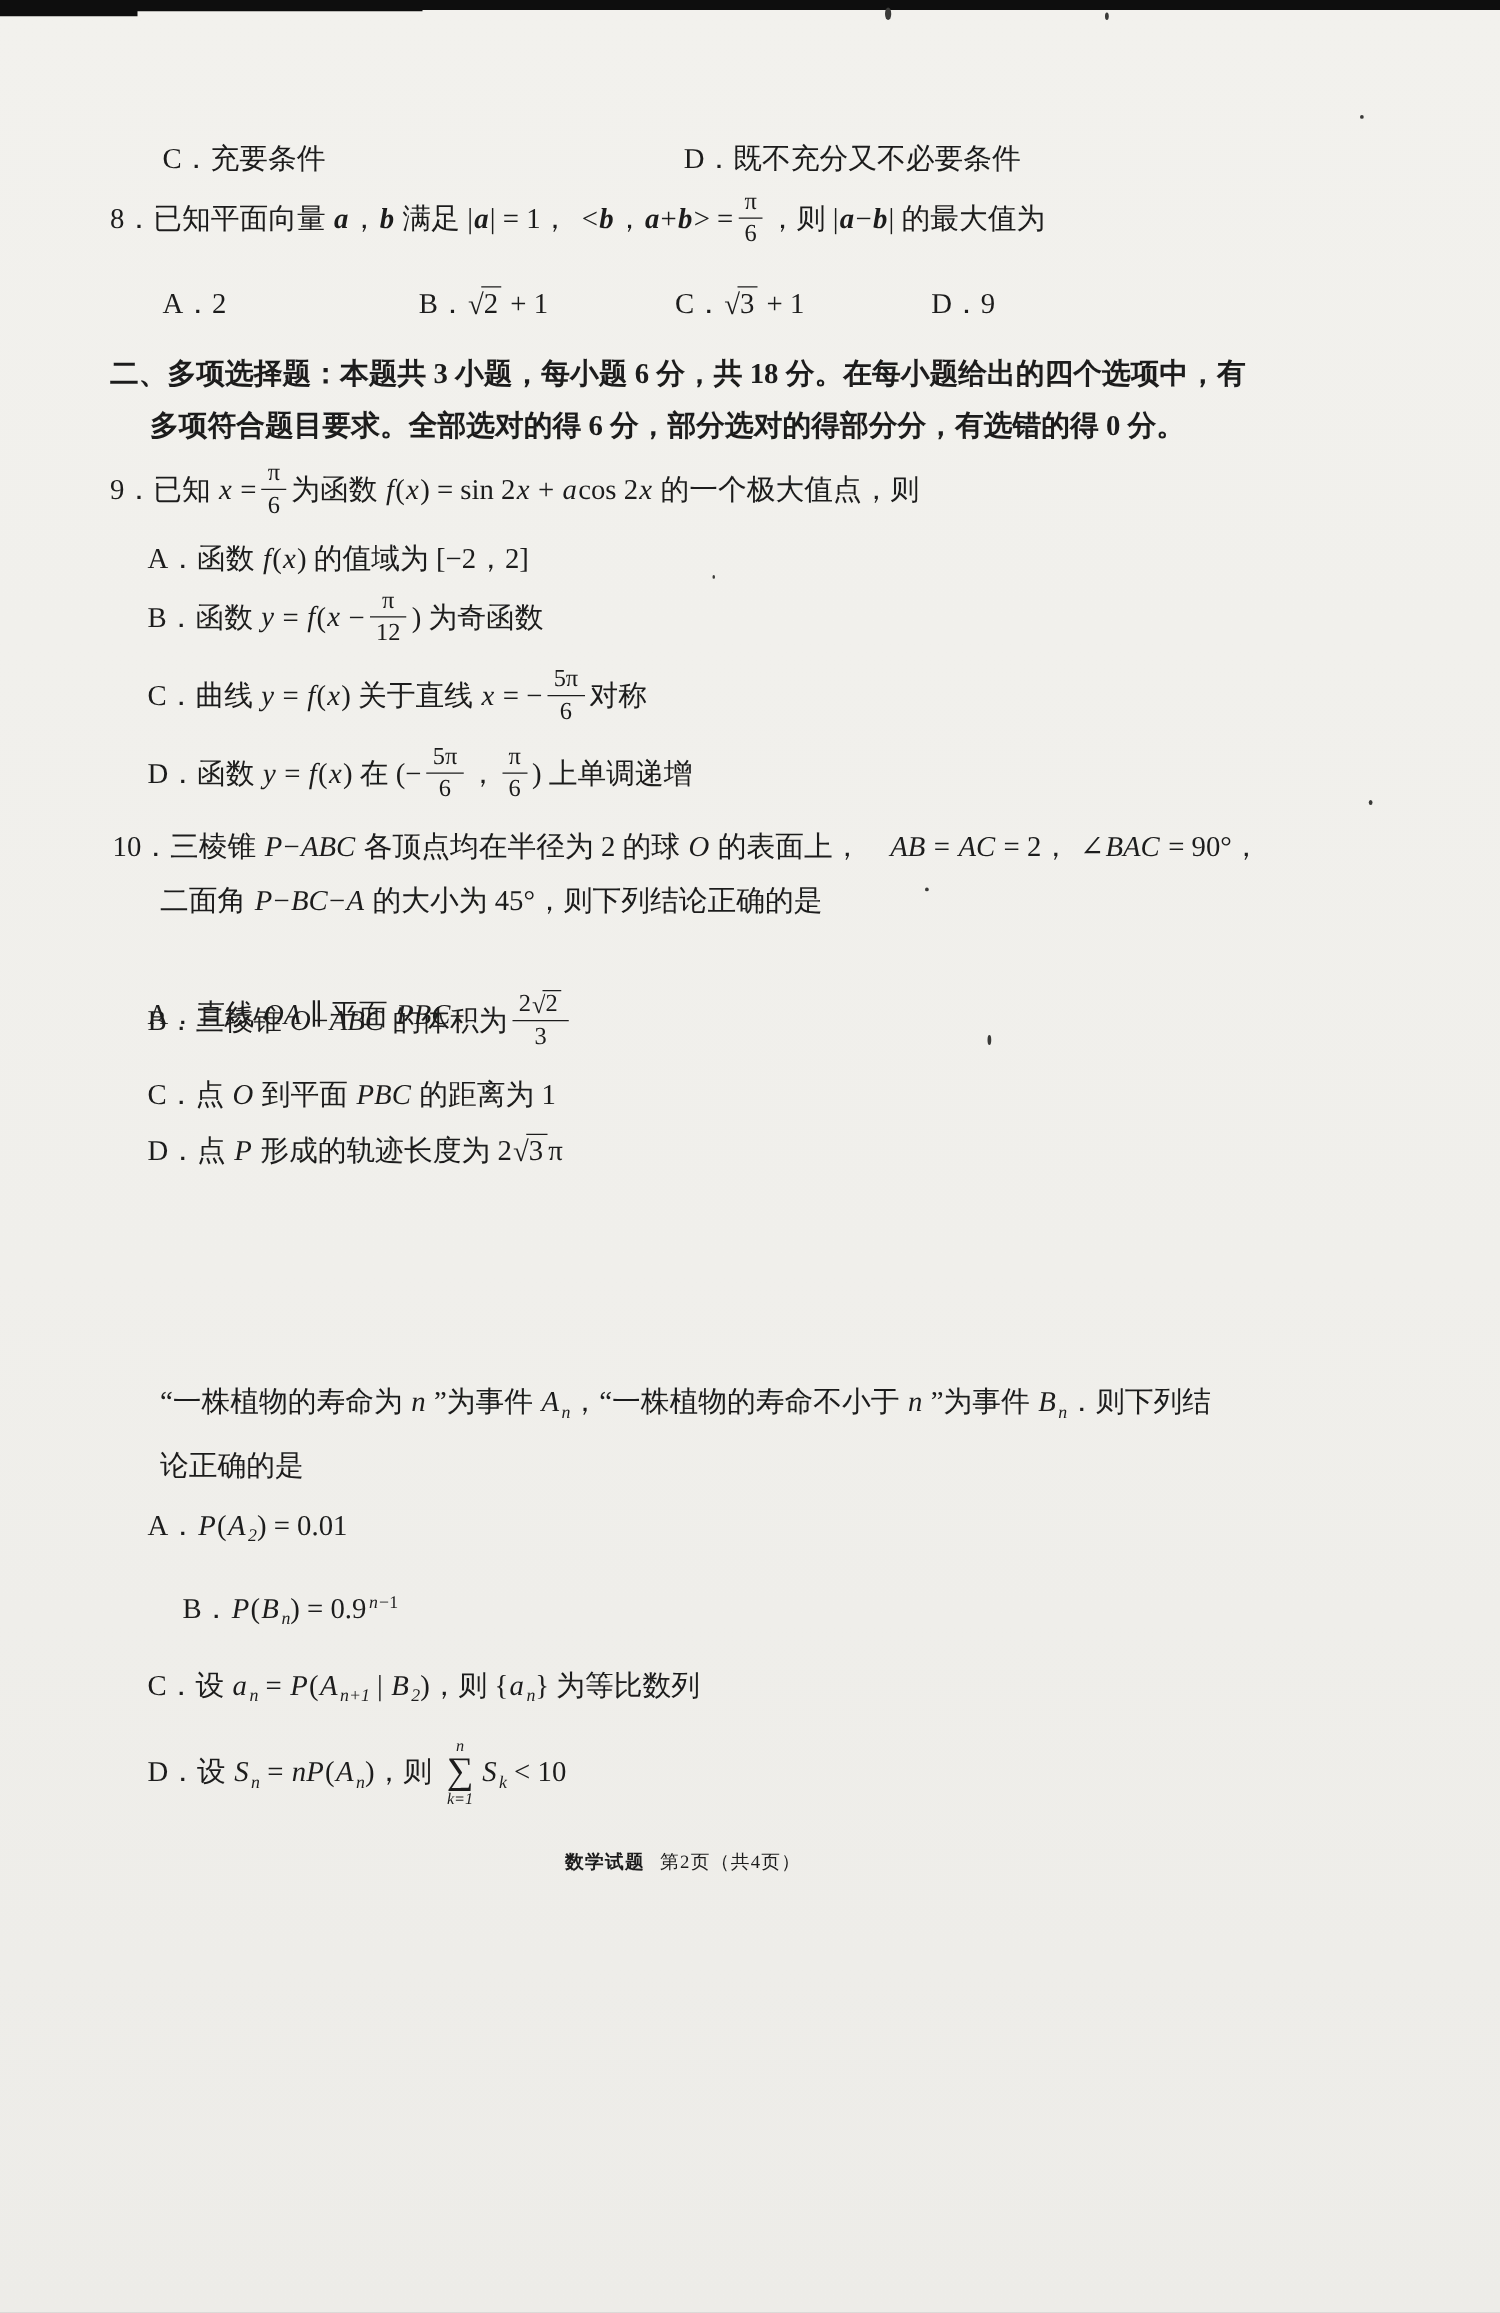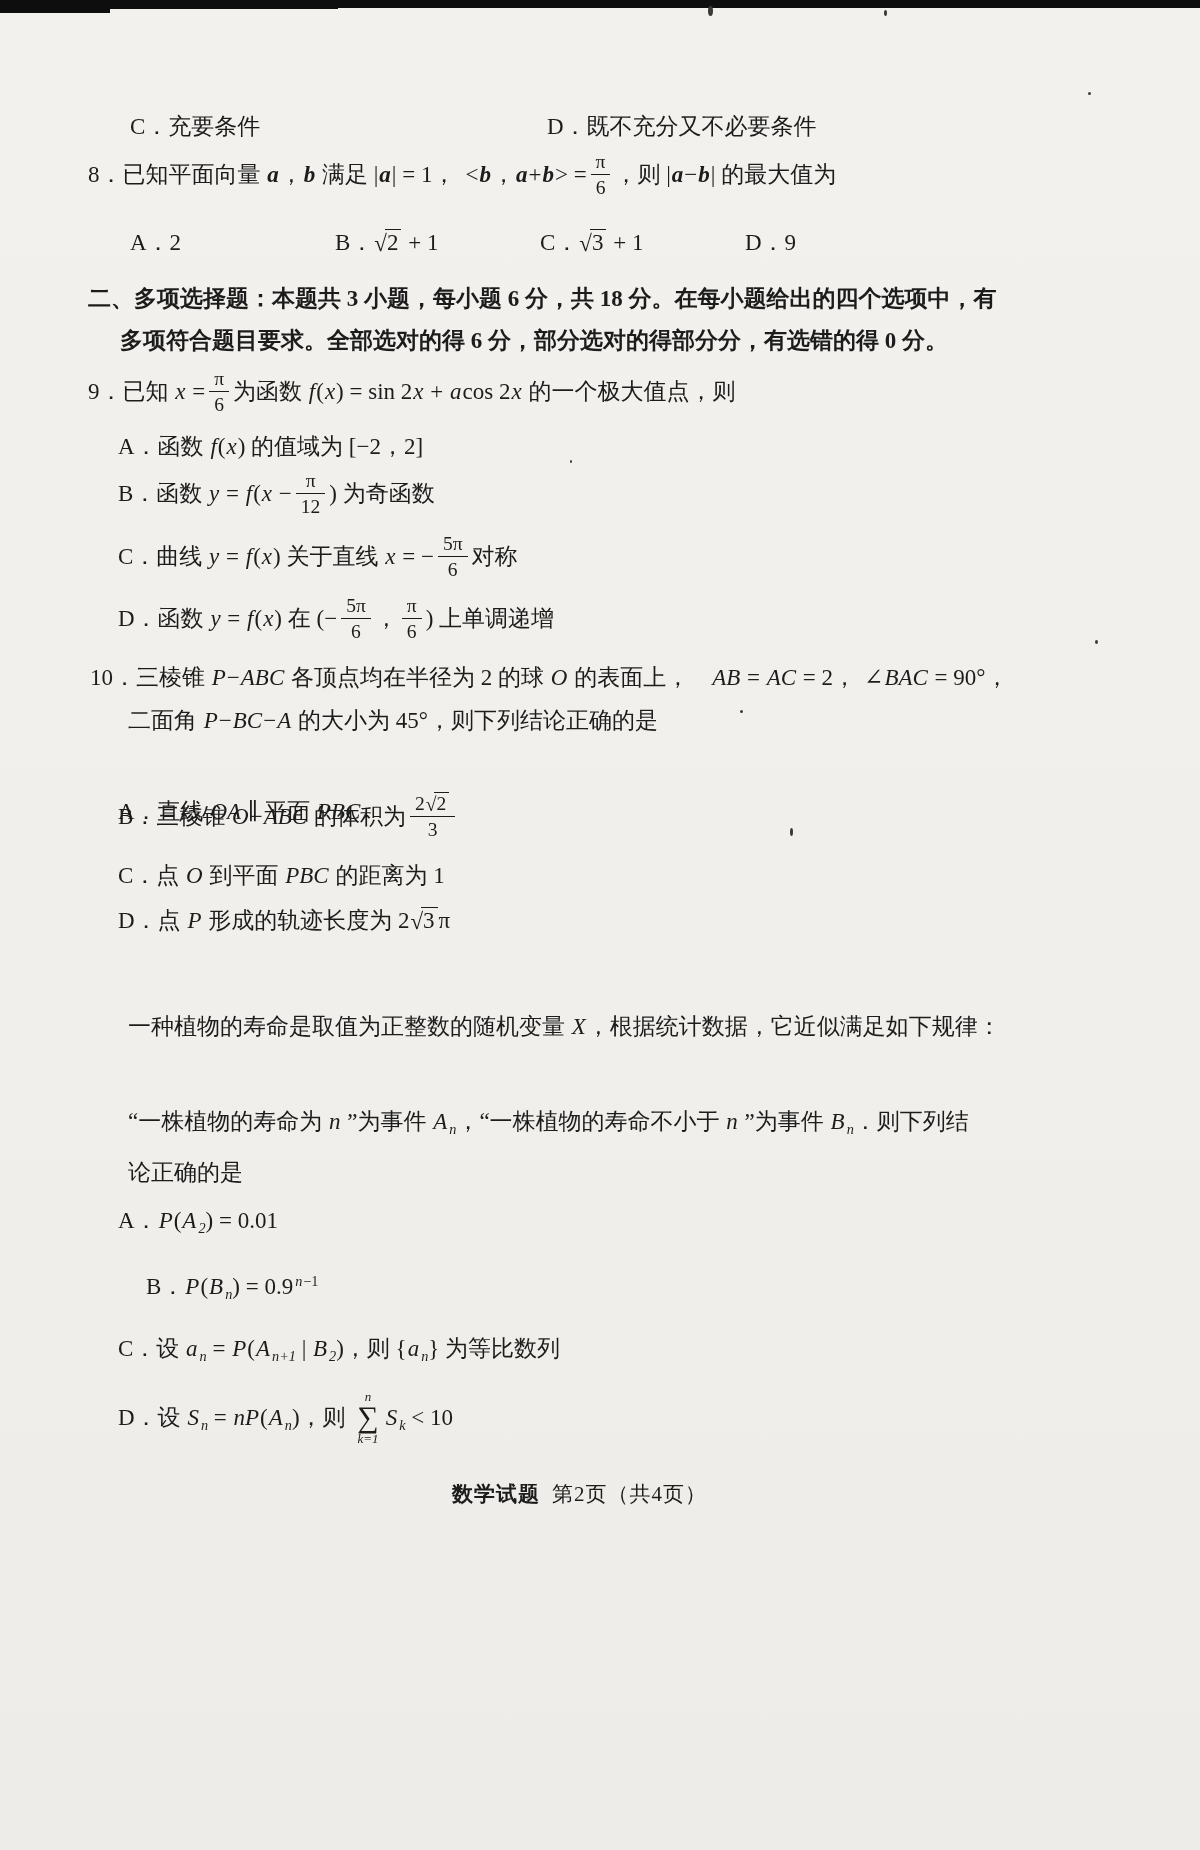--- a/index.html
+++ b/index.html
@@ -25,21 +25,21 @@
   .sb{font-size:0.62em;font-style:italic;vertical-align:-0.35em;margin-left:1px;}
   .msup{display:inline-block;font-size:0.62em;vertical-align:0.55em;margin-left:1px;}
   .msup .mi{font-size:1em;}
   .sum{display:inline-flex;flex-direction:column;align-items:center;vertical-align:middle;margin:0 6px;line-height:1;transform:translateY(-2px);}
   .sum-top{font-size:13px;font-style:italic;}
   .sum-sigma{font-size:30px;line-height:0.95;}
   .sum-bot{font-size:13px;font-style:italic;}
   .gap{display:inline-block;}
   .artifact{position:absolute;background:#0e0e0e;}
   .speck{position:absolute;background:#3a3a38;border-radius:50%;}
-  .footer-line{font-size:21px;letter-spacing:1px;}
+  .footer-line{font-size:15px;letter-spacing:1px;}
   .ft-title{font-weight:bold;margin-right:12px;}
 </style>
 </head>
 <body>
 
 <div class="page">
 
   <div class="artifact" style="left:0;top:0;width:338px;height:9px;"></div>
   <div class="artifact" style="left:0;top:0;width:110px;height:13px;"></div>
   <div class="artifact" style="left:0;top:1842;width:1200px;height:8px;"></div>
@@ -69,21 +69,20 @@
   <div class="line" style="left:118px;top:534px;"><span class="mt">C．曲线 </span><span class="mi">y</span><span class="mt"> = </span><span class="mi">f</span><span class="mt">(</span><span class="mi">x</span><span class="mt">) 关于直线 </span><span class="mi">x</span><span class="mt"> = −</span><span class="frac"><span class="fnum"><span class="mt">5π</span></span><span class="fden"><span class="mt">6</span></span></span><span class="mt">对称</span></div>
   <div class="line" style="left:118px;top:596px;"><span class="mt">D．函数 </span><span class="mi">y</span><span class="mt"> = </span><span class="mi">f</span><span class="mt">(</span><span class="mi">x</span><span class="mt">) 在 (−</span><span class="frac"><span class="fnum"><span class="mt">5π</span></span><span class="fden"><span class="mt">6</span></span></span><span class="mt">，</span><span class="frac"><span class="fnum"><span class="mt">π</span></span><span class="fden"><span class="mt">6</span></span></span><span class="mt">) 上单调递增</span></div>
 
   <div class="line" style="left:90px;top:663px;"><span class="mt">10．三棱锥 </span><span class="mi">P</span><span class="mt">−</span><span class="mi">ABC</span><span class="mt"> 各顶点均在半径为 2 的球 </span><span class="mi">O</span><span class="mt"> 的表面上，</span><span class="gap" style="width: 22px;"></span><span class="mi">AB</span><span class="mt"> = </span><span class="mi">AC</span><span class="mt"> = 2，</span><span class="gap" style="width: 8px;"></span><span class="mt">∠</span><span class="mi">BAC</span><span class="mt"> = 90°，</span></div>
   <div class="line" style="left:128px;top:706px;"><span class="mt">二面角 </span><span class="mi">P</span><span class="mt">−</span><span class="mi">BC</span><span class="mt">−</span><span class="mi">A</span><span class="mt"> 的大小为 45°，则下列结论正确的是</span></div>
   <div class="line" style="left:118px;top:755px;margin-top:42px;"><span class="mt">A．直线 </span><span class="mi">OA</span><span class="mt"> ∥ 平面 </span><span class="mi">PBC</span></div>
   <div class="line" style="left:118px;top:794px;"><span class="mt">B．三棱锥 </span><span class="mi">O</span><span class="mt">−</span><span class="mi">ABC</span><span class="mt"> 的体积为</span><span class="frac"><span class="fnum"><span class="mt">2</span><span class="sqrt"><span class="rad">√</span><span class="radicand"><span class="mt">2</span></span></span></span><span class="fden"><span class="mt">3</span></span></span></div>
   <div class="line" style="left:118px;top:861px;"><span class="mt">C．点 </span><span class="mi">O</span><span class="mt"> 到平面 </span><span class="mi">PBC</span><span class="mt"> 的距离为 1</span></div>
   <div class="line" style="left:118px;top:906px;text-align:center;"><span class="mt">D．点 </span><span class="mi">P</span><span class="mt"> 形成的轨迹长度为 2</span><span class="sqrt"><span class="rad">√</span><span class="radicand"><span class="mt">3</span></span></span><span class="mt">π</span></div>
 
-  <div class="line" style="left:128px;top:1012px;"><span class="mt">一种植物的寿命是取值为正整数的随机变量 </span><span class="mi">X</span><span class="mt">，根据统计数据，它近似满足如下规律：</span></div>
   <div class="line" style="left:128px;top:1107px;"><span class="mt">“一株植物的寿命为 </span><span class="mi">n</span><span class="mt"> ”为事件 </span><span class="msub"><span class="mi">A</span><span class="sb">n</span></span><span class="mt">，“一株植物的寿命不小于 </span><span class="mi">n</span><span class="mt"> ”为事件 </span><span class="msub"><span class="mi">B</span><span class="sb">n</span></span><span class="mt">．则下列结</span></div>
   <div class="line" style="left:128px;top:1158px;"><span class="mt">论正确的是</span></div>
   <div class="line" style="left:118px;top:1206px;"><span class="mt">A．</span><span class="mi">P</span><span class="mt">(</span><span class="msub"><span class="mi">A</span><span class="sb">2</span></span><span class="mt">) = 0.01</span></div>
   <div class="line" style="left:118px;top:1272px;margin-left:28px;"><span class="mt">B．</span><span class="mi">P</span><span class="mt">(</span><span class="msub"><span class="mi">B</span><span class="sb">n</span></span><span class="mt">) = 0.9</span><span class="msup"><span class="mi">n</span><span class="mt">−1</span></span></div>
   <div class="line" style="left:118px;top:1334px;"><span class="mt">C．设 </span><span class="msub"><span class="mi">a</span><span class="sb">n</span></span><span class="mt"> = </span><span class="mi">P</span><span class="mt">(</span><span class="msub"><span class="mi">A</span><span class="sb">n+1</span></span><span class="mt"> | </span><span class="msub"><span class="mi">B</span><span class="sb">2</span></span><span class="mt">)，则 {</span><span class="msub"><span class="mi">a</span><span class="sb">n</span></span><span class="mt">} 为等比数列</span></div>
   <div class="line" style="left:118px;top:1392px;"><span class="mt">D．设 </span><span class="msub"><span class="mi">S</span><span class="sb">n</span></span><span class="mt"> = </span><span class="mi">nP</span><span class="mt">(</span><span class="msub"><span class="mi">A</span><span class="sb">n</span></span><span class="mt">)，则 </span><span class="sum">
         <span class="sum-top">n</span>
         <span class="sum-sigma">∑</span>
         <span class="sum-bot">k=1</span>
       </span><span class="msub"><span class="mi">S</span><span class="sb">k</span></span><span class="mt"> &lt; 10</span></div>

